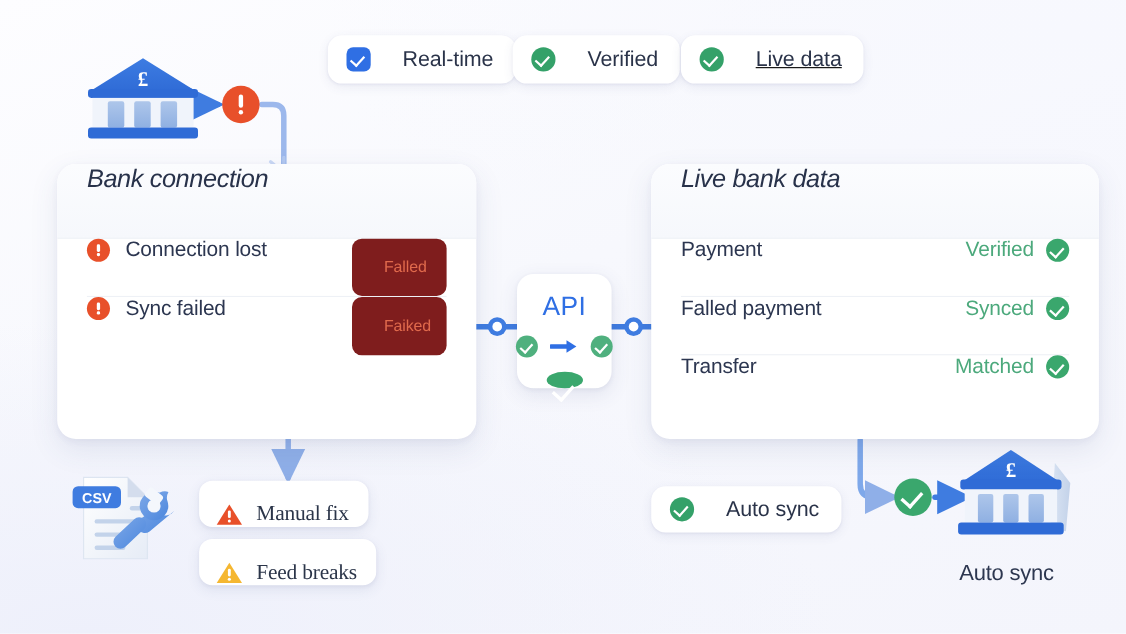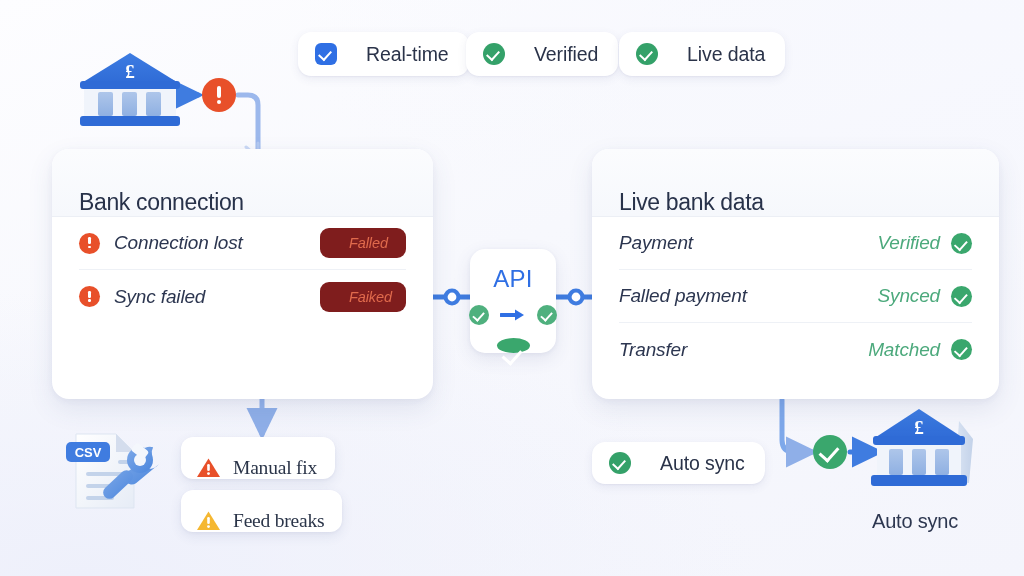--- a/index.html
+++ b/index.html
@@ -42,30 +42,30 @@
     transform:rotate(42deg);
   }
 
   
   .card {
     position:absolute; background:#ffffff; border-radius:17px;
     box-shadow:0 10px 26px rgba(60,74,130,.10), 0 2px 6px rgba(60,74,130,.06);
     overflow:hidden; z-index:5;
   }
   .card-head {
-    height:68px; display:flex; align-items:flex-end; padding:0 27px;
+    height:68px; display:flex; align-items:flex-start; padding:0 27px;
     background:linear-gradient(180deg,#fbfcfe 0%, #f6f8fc 100%);
     border-bottom:1px solid #eceff5;
+    font-style:italic;
   }
   .card-title { font-size:23px; color:#28324a; letter-spacing:-.35px; }
   .rows { padding:0 27px; }
   .row {
-    height:53px; display:flex; align-items:center;
+    height:53px; display:flex; 
     border-bottom:1px solid #eef1f6;
-    font-style:italic;
   }
   .row:last-child { border-bottom:none; }
   .row-label { font-size:19px; color:#2c3650; letter-spacing:-.15px; }
 
   
   .err-dot {
     width:21px; height:21px; border-radius:50%; background:#e8502a;
     flex:none; margin-right:14px; position:relative;
   }
   .err-dot::before {
@@ -236,21 +236,21 @@
   <div class="err-node" style="left:202px; top:78px;"></div>
 
   <div class="pill" style="left:298px; top:32px;">
     <span class="chk-square"></span>
     <span class="lbl">Real-time</span>
   </div>
   <div class="pill" style="left:466px; top:32px;">
     <span class="chk-circle"></span>
     <span class="lbl">Verified</span>
   </div>
-  <div class="pill" style="left:619px; top:32px;">
+  <div class="pill" style="left:619px; top:32px;text-decoration:underline;">
     <span class="chk-circle"></span>
     <span class="lbl">Live data</span>
   </div>
 
   <div class="card" style="left:52px; top:149px; width:381px; height:250px;">
     <div class="card-head">
       <span class="card-title">Bank connection</span>
     </div>
     <div class="rows">
 

